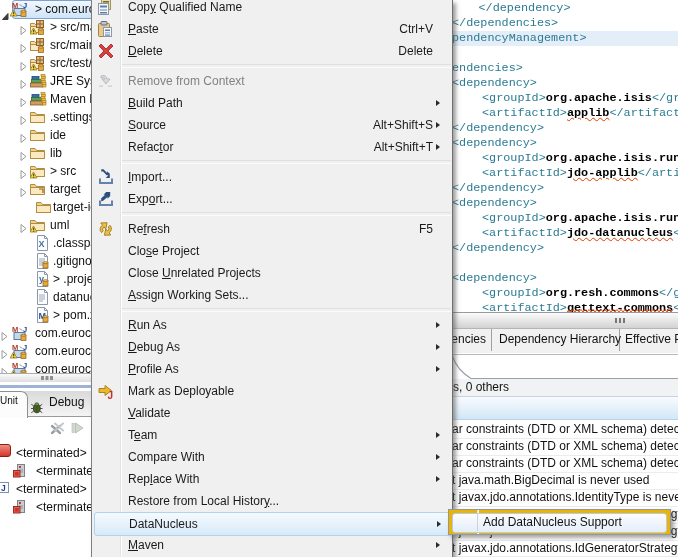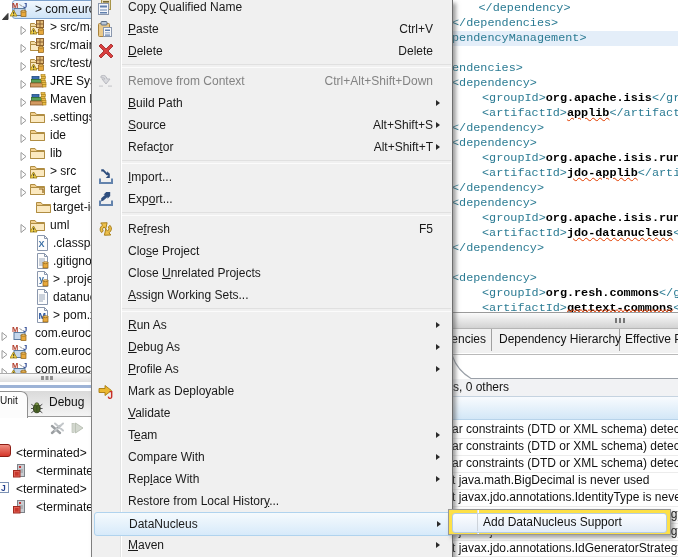--- a/index.html
+++ b/index.html
@@ -446,21 +446,20 @@
       <span class="lab"><u>D</u>elete</span>
       <span class="sc">Delete</span>
     </div>
     <div class="mi dis" style="top:70px;">
       <span class="micon"><svg width="16" height="16" viewBox="0 0 16 16">
           <path d="M3 3 Q8 1 9 6 L12 6 L8 11 L4 6 L7 6 Q6 4 3 5 Z" fill="#d9dade" stroke="#b9bac0"></path>
           <rect x="1" y="12.5" width="4" height="1.2" fill="#c9cacd"></rect>
           <rect x="10" y="12.5" width="4" height="1.2" fill="#c9cacd"></rect>
         </svg></span>
       <span class="lab">Remove from Context</span>
-      <span class="sc">Ctrl+Alt+Shift+Down</span>
     </div>
     <div class="mi" style="top:92px;">
       <span class="lab"><u>B</u>uild Path</span>
       <span class="arr"></span>
     </div>
     <div class="mi" style="top:114px;">
       <span class="lab"><u>S</u>ource</span>
       <span class="sc">Alt+Shift+S</span>
       <span class="arr"></span>
     </div>
@@ -545,17 +544,17 @@
     </div>
     <div class="mi" style="top:534px;">
       <span class="lab"><u>M</u>aven</span>
       <span class="arr"></span>
     </div>
     <div class="msep" style="top:64px;"></div>
     <div class="msep" style="top:160px;"></div>
     <div class="msep" style="top:212px;"></div>
     <div class="msep" style="top:308px;"></div>
   </div>
-<div class="abs" style="left:448px;top:509px;width:221px;height:24px;background:#fde047;border:1px solid #979797;box-shadow:3px 3px 4px rgba(80,80,80,0.5);">
+<div class="abs" style="left:448px;top:509px;width:221px;height:24px;background:#eab308;border:1px solid #979797;box-shadow:3px 3px 4px rgba(80,80,80,0.5);">
     <div class="abs" style="left:28px;top:0;width:1px;height:24px;background:#e2e3e3;box-shadow:1px 0 0 #fff;"></div>
     <div class="abs" style="left:3px;top:2.5px;width:213px;height:18px;background:linear-gradient(#fcfdff,#e3edf8);border:1px solid #b5cde4;border-radius:3px;"></div>
     <div class="abs" style="left:28px;top:3px;width:1px;height:18px;background:#cdd3da;"></div>
     <div class="abs" style="left:34px;top:5px;font-size:12px;color:#111;">Add DataNucleus Support</div>
   </div>
 </body></html>

